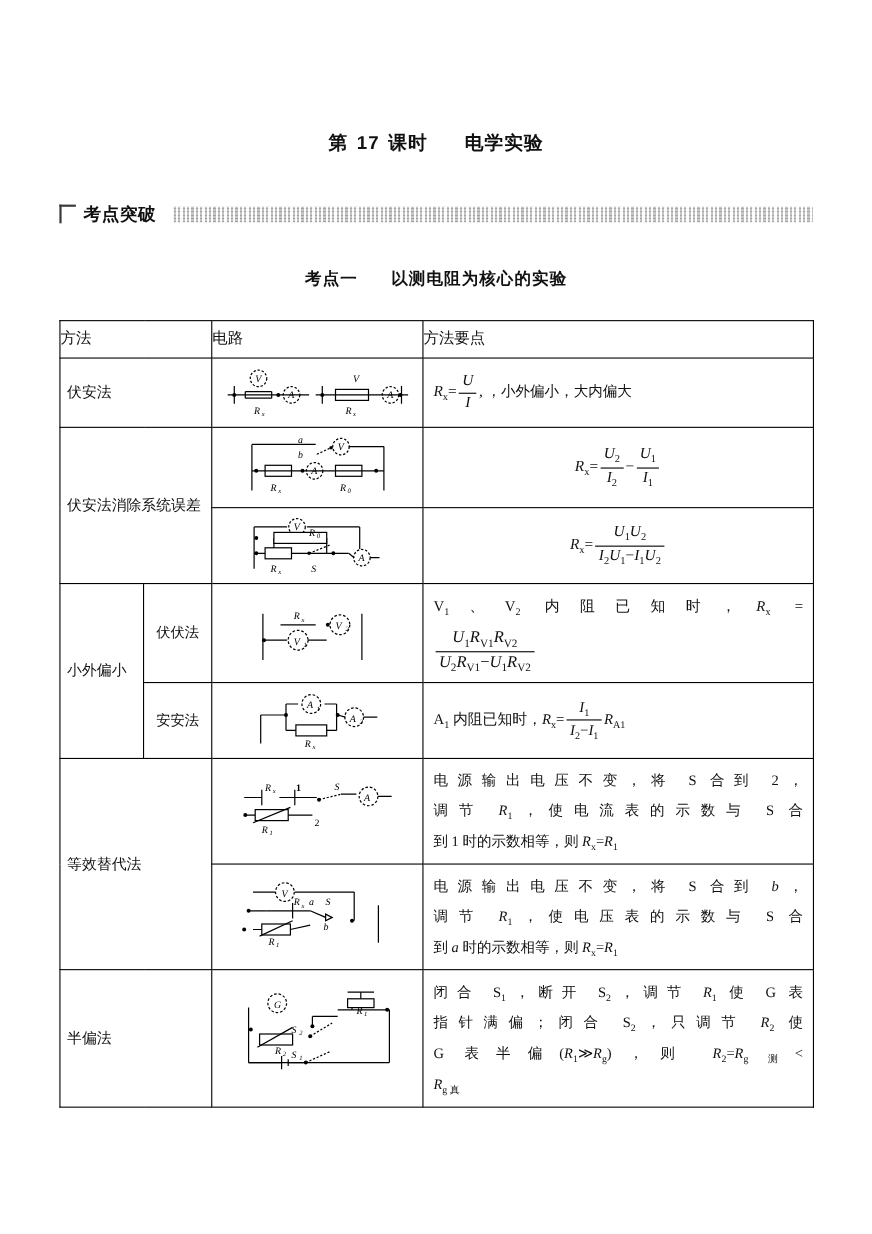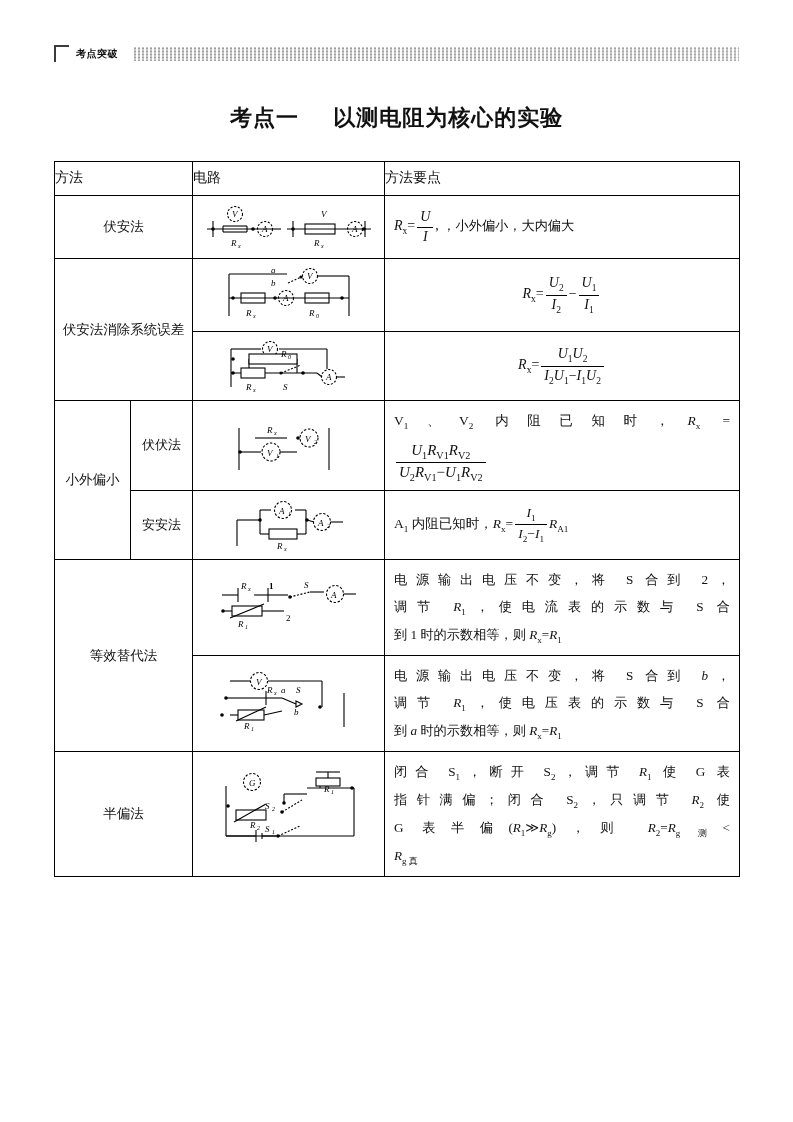--- a/index.html
+++ b/index.html
@@ -47,21 +47,21 @@
     width: 13px;
     height: 15px;
     border-left: 2px solid #3b3b3b;
     border-top: 2px solid #3b3b3b;
     margin-right: 7px;
     flex: 0 0 auto;
     align-self: flex-start;
     margin-top: 2px;
   }
   .banner-label {
-    font-size: 10px;
+    font-size: 16px;
     font-weight: bold;
     font-family: Liberation Serif, serif;
     letter-spacing: 0.5px;
     white-space: nowrap;
     flex: 0 0 auto;
   }
   .banner-bar {
     flex: 1 1 auto;
     height: 14px;
     margin-left: 16px;
@@ -72,21 +72,21 @@
       repeating-linear-gradient(0deg,
         rgba(120,120,120,0.45) 0px, rgba(120,120,120,0.45) 1px,
         rgba(255,255,255,0.85) 1px, rgba(255,255,255,0.85) 3px),
       linear-gradient(90deg, #cfcfcf 0%, #d8d8d8 45%, #e2e2e2 70%, #ededed 100%);
     opacity: 0.95;
   }
 
   
   .kaodian {
     text-align: center;
-    font-size: 22px;
+    font-size: 15px;
     font-weight: bold;
     font-family: "Liberation Sans", "DejaVu Sans", sans-serif;
     letter-spacing: 1px;
     margin-top: 38px;
   }
   .kaodian .gap { display: inline-block; width: 20px; }
 
   
   table.maintable {
     border-collapse: collapse;
@@ -97,21 +97,20 @@
   table.maintable td {
     border: 1px solid #000;
     vertical-align: middle;
     padding: 0;
   }
   .hdr {
     font-size: 14px;
     padding: 7px 0 8px 0 !important;
   }
   .method-cell {
-    text-align: center;
     font-size: 13.5px;
     line-height: 1.75;
     padding: 4px 6px !important;
   }
   .sub-method-cell {
     text-align: center;
     font-size: 13px;
     padding: 4px 0 !important;
   }
   .circuit-cell {
@@ -156,20 +155,27 @@
     fill: #000;
   }
   svg.ckt text.up { font-style: normal; }
   svg.ckt text.sm { font-size: 6px; }
 </style>
 </head>
 <body>
 
 <div class="page">
 
+  <div class="chapter-title">
+    <span>第</span>
+    <span class="num">17</span>
+    <span>课时</span>
+    <span class="gap"></span>
+    <span>电学实验</span>
+  </div>
 
   <div class="banner">
     <div class="banner-corner"></div>
     <div class="banner-label">考点突破</div>
     <div class="banner-bar"></div>
   </div>
 
   <div class="kaodian">
     <span>考点一</span>
     <span class="gap"></span>

